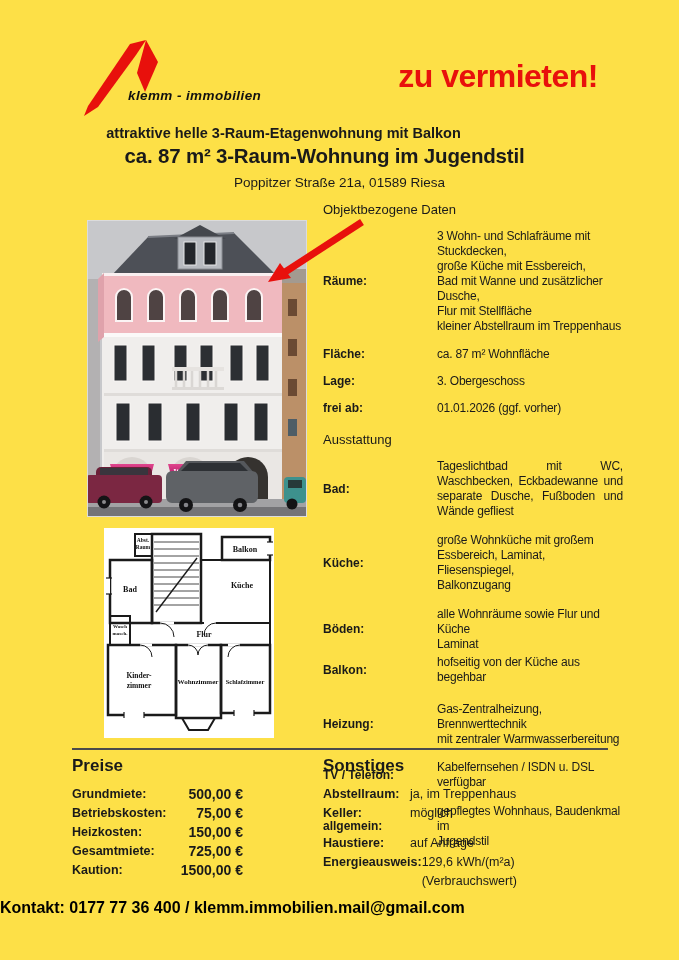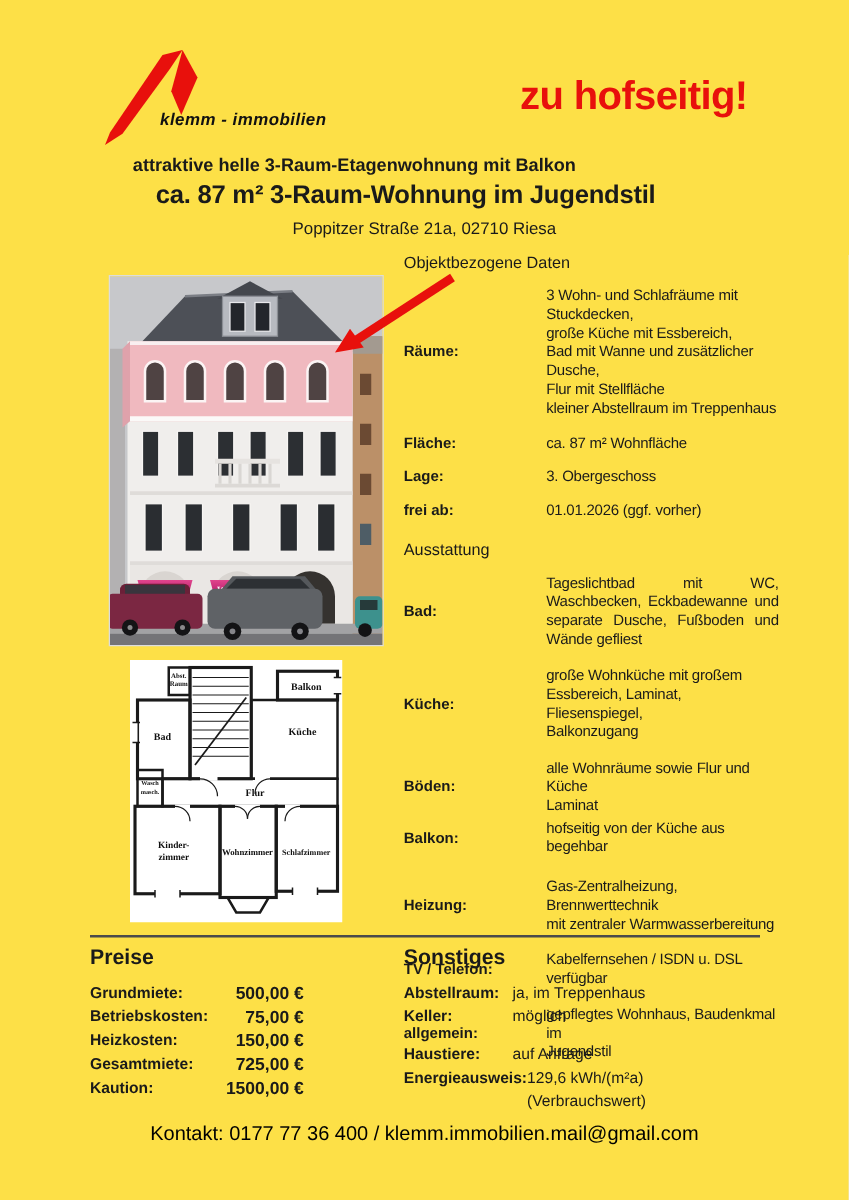--- a/index.html
+++ b/index.html
@@ -43,43 +43,43 @@
   .sonst{position:absolute;left:323px;top:756px;width:300px;}
   .big-h{font-size:17px;font-weight:bold;margin:0 0 9px 0;}
   .p-row{display:flex;line-height:19px;}
   .p-lbl{flex:0 0 105px;font-weight:bold;font-size:12.5px;}
   .p-val{flex:0 0 66px;text-align:right;font-weight:bold;font-size:14px;}
   .s-row{display:flex;line-height:19px;}
   .s-lbl{flex:0 0 87px;font-weight:bold;font-size:12.5px;}
   .s-val{flex:1;font-size:12.5px;white-space:pre-line;}
   .gap11{height:11px;}
 
-  .footer{position:absolute;left:0;top:899px;width:679px;text-align:center;
-          font-size:16px;font-weight:normal;color:#000;}
+  .footer{position:absolute;left:0;top:899px;width:679px;text-align:left;
+          font-size:16px;font-weight:bold;color:#000;}
 
   
   .plan text{font-family:"Liberation Serif",serif;font-weight:bold;fill:#111;}
   .shop-sign{font-family:"Liberation Serif",serif;font-style:italic;font-weight:bold;fill:#fff;}
 </style>
 </head>
 <body>
 
 <div class="page">
 
   <div class="logo-wrap">
     <svg class="logo-svg" width="90" height="78" viewBox="0 0 90 78">
       <path d="M62,0 L46,4 L4,66 L0,76 L14,67 L52,15 Z" fill="#e8100c"></path>
       <path d="M62,0 L74,22 L61,52 L53,33 Z" fill="#e8100c"></path>
     </svg>
     <span class="logo-text">klemm - immobilien</span>
   </div>
-  <div class="banner">zu hofseitig!</div>
+  <div class="banner">zu vermieten!</div>
   <div class="subtitle">attraktive helle 3-Raum-Etagenwohnung mit Balkon</div>
   <div class="title">ca. 87 m² 3-Raum-Wohnung im Jugendstil</div>
-  <div class="address">Poppitzer Straße 21a, 02710 Riesa</div>
+  <div class="address">Poppitzer Straße 21a, 01589 Riesa</div>
 
   <svg class="photo" width="218" height="295" viewBox="0 0 218 295">
     <defs>
       <linearGradient id="awn" x1="0" y1="0" x2="0" y2="1">
         <stop offset="0" stop-color="#e0458d"></stop>
           <stop offset="1" stop-color="#a80e5e"></stop>
       </linearGradient>
     </defs>
 
     <rect x="0" y="0" width="218" height="295" fill="#c7c8cb"></rect>

